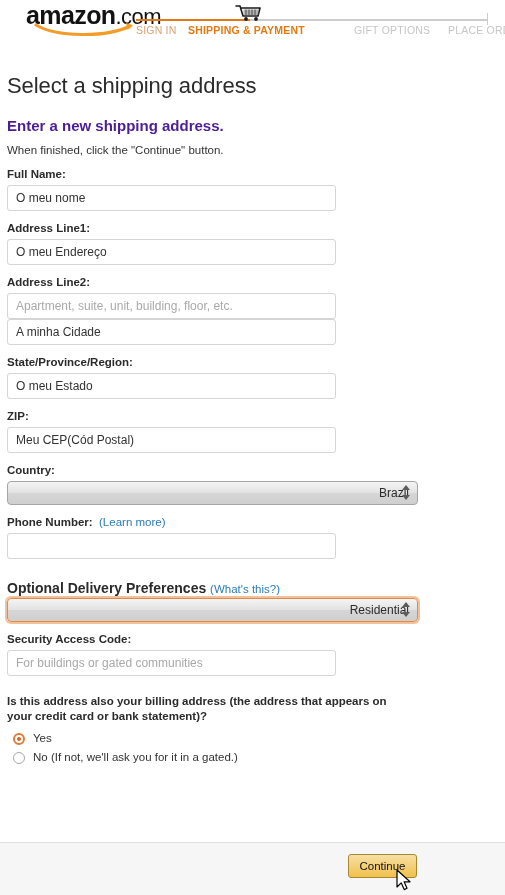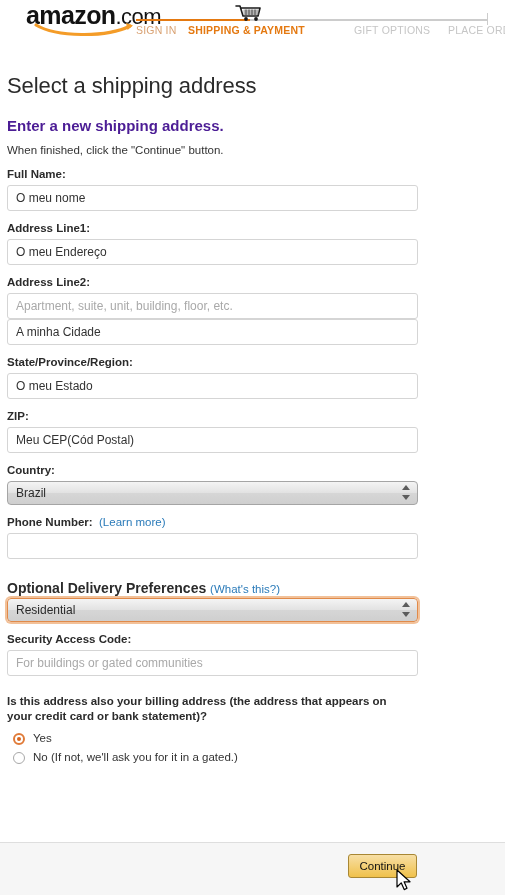--- a/index.html
+++ b/index.html
@@ -149,21 +149,21 @@
   }
   .link-inline {
     color: #2b7bb9;
     text-decoration: none;
     font-size: 11.5px;
   }
 
   .txt-input {
     display: block;
     box-sizing: border-box;
-    width: 411px;
+    width: 329px;
     height: 26px;
     border: 1px solid #d5d5d5;
     border-radius: 3px;
     background: #ffffff;
     font-family: "Liberation Sans", sans-serif;
     font-size: 12px;
     color: #333333;
     padding: 0 8px;
     outline: none;
   }
@@ -181,20 +181,21 @@
     width: 411px;
     height: 24px;
     border: 1px solid #a5a5a5;
     border-radius: 4px;
     background: linear-gradient(to bottom, #f4f4f4 0%, #e2e2e2 50%, #d6d6d6 51%, #cfcfcf 100%);
     font-size: 12px;
     color: #2b2b2b;
     line-height: 22px;
     padding: 0 8px;
     position: relative;
+    text-align: right;
   }
   .sel-wrap.focused {
     padding: 0;
     border-radius: 11px;
   }
   .sel-wrap.focused .sel-box {
     border-color: #e08a4a;
     box-shadow: 0 0 0 2px rgba(232,142,70,0.55);
   }
   .sel-arrows {

